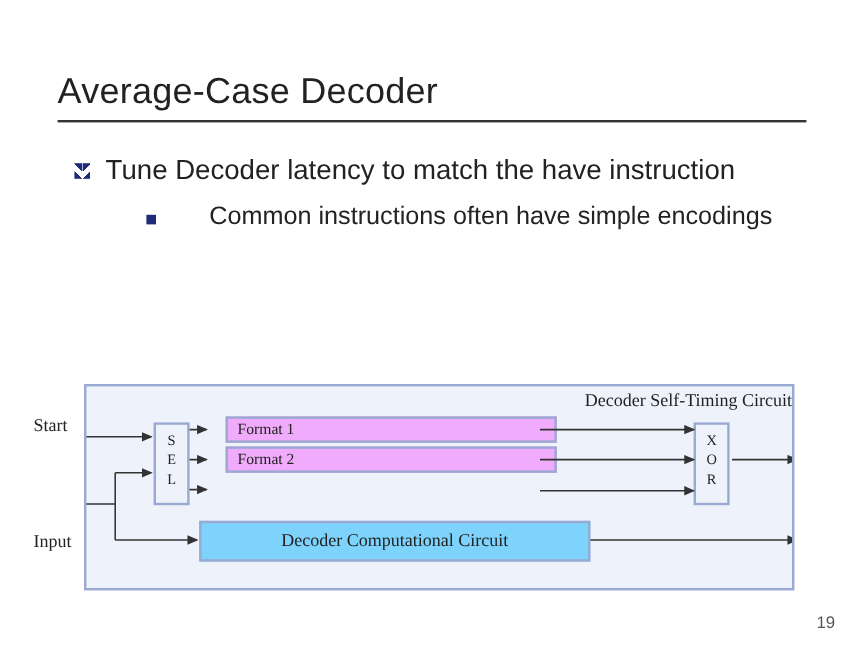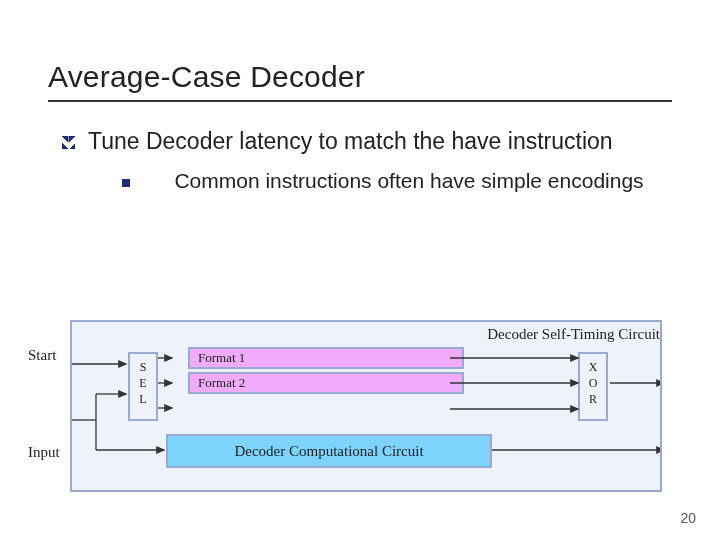--- a/index.html
+++ b/index.html
@@ -223,15 +223,15 @@
       <line class="arrow-line" x1="378" y1="36" x2="506" y2="36" marker-end="url(#ah)"></line>
       <line class="arrow-line" x1="378" y1="61" x2="506" y2="61" marker-end="url(#ah)"></line>
       <line class="arrow-line" x1="378" y1="87" x2="506" y2="87" marker-end="url(#ah)"></line>
 
       <line class="arrow-line" x1="538" y1="61" x2="592" y2="61" marker-end="url(#ah)"></line>
 
       <line class="arrow-line" x1="420" y1="128" x2="592" y2="128" marker-end="url(#ah)"></line>
     </svg>
   </div>
 
-  <div class="page-num">20</div>
+  <div class="page-num">19</div>
 
 </div>
 
 </body></html>

